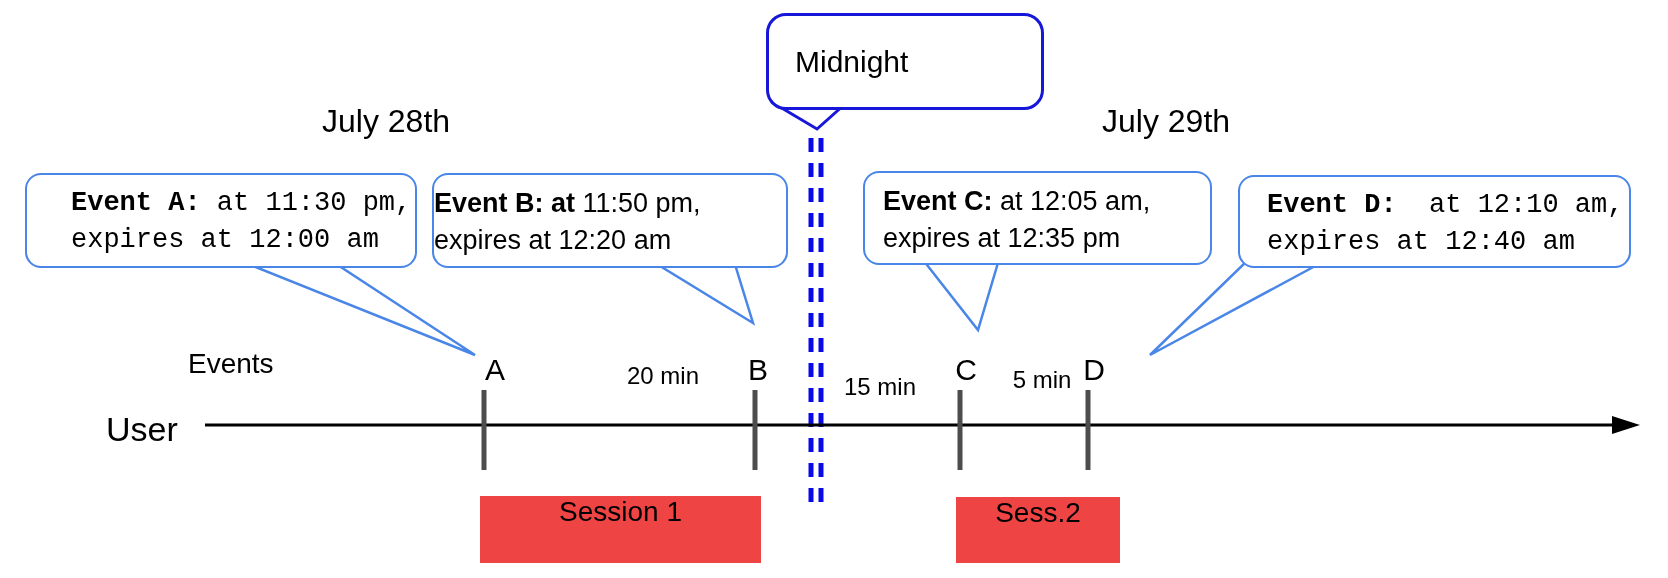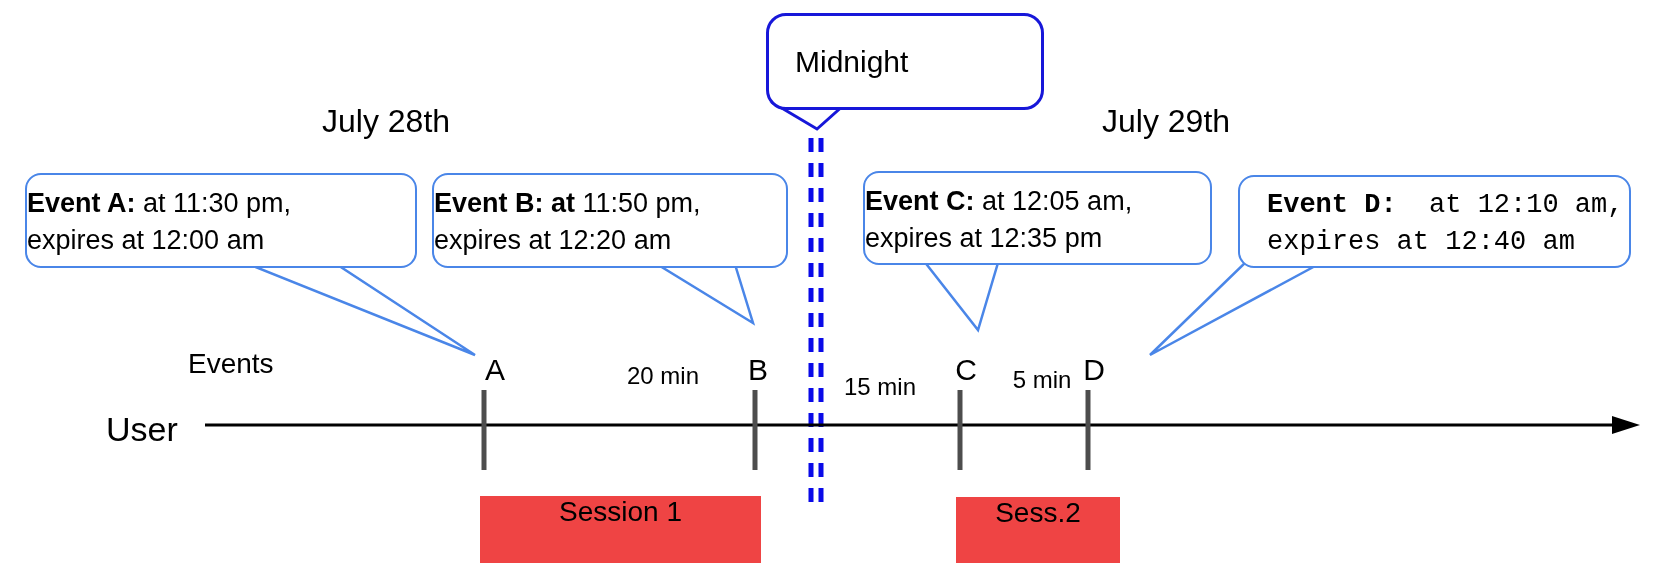--- a/index.html
+++ b/index.html
@@ -29,23 +29,23 @@
     margin-left:41px;
   }
   .callout{
     position:absolute;box-sizing:border-box;z-index:2;
     background:#ffffff;border:2.5px solid #4a86e8;border-radius:16px;
     font-size:27px;line-height:37px;
     padding-top:10px;
   }
   .callout .row{white-space:pre;}
   .callout b{font-weight:bold;}
-  .co0{left:25px;  top:173px;width:392px;height:95px;}
+  .co0{left:25px;  top:173px;width:392px;height:95px;padding-left:44px;font-family:Liberation Mono, monospace;}
   .co1{left:432px; top:173px;width:356px;height:95px;}
-  .co2{left:863px; top:171px;width:349px;height:94px;}
+  .co2{left:863px; top:171px;width:349px;height:94px;padding-left:18px;}
   .co3{left:1238px;top:175px;width:393px;height:93px;padding-left:27px;font-family:Liberation Mono, monospace;}
   .axis-label{
     position:absolute;left:188px;top:348px;z-index:3;
     font-size:28px;
   }
   .user-label{
     position:absolute;left:106px;top:410px;z-index:3;
     font-size:34px;
   }
   .tickletter{

